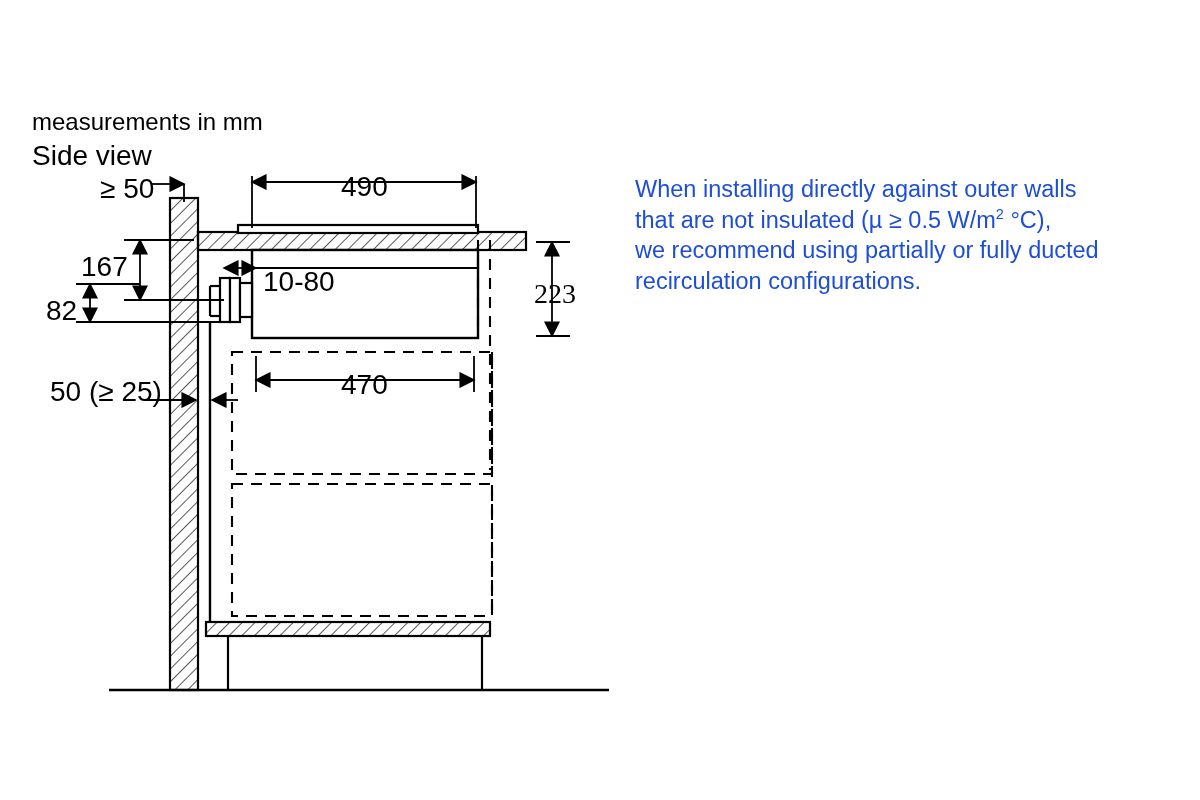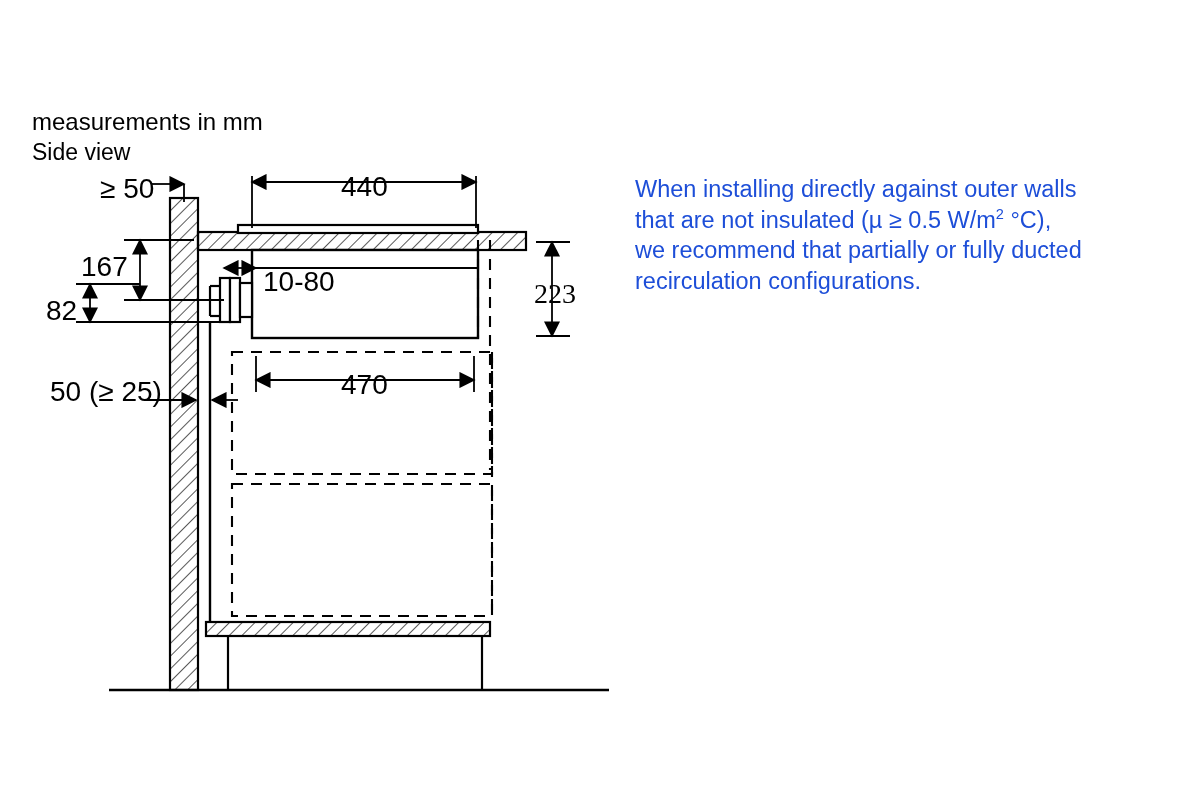--- a/index.html
+++ b/index.html
@@ -23,21 +23,21 @@
     margin-left: 24px;
   }
   .txt {
     position: absolute;
     white-space: pre;
     font-family: "Liberation Sans", sans-serif;
     color: #000;
     line-height: 1.18;
   }
   .hdr1 { font-size: 24px; left: 8px;  top: 108px; }
-  .hdr2 { font-size: 23px; left: 8px;  top: 139px; }
+  .hdr2 { font-size: 28px; left: 8px;  top: 139px; }
 
   .lbl { font-size: 28px; }
 
   #l-ge50   { left: 76px;  top: 172px; }
   #l-490    { left: 317px; top: 170px; }
   #l-167    { left: 57px;  top: 250px; }
   #l-1080   { left: 239px; top: 265px; }
   #l-223    { left: 510px; top: 277px; font-family: Liberation Serif, serif; }
   #l-82     { left: 22px;  top: 294px; }
   #l-50ge25 { left: 26px;  top: 375px; }
@@ -168,28 +168,28 @@
 
     <g stroke="#000" stroke-width="1.8">
       <line x1="232" y1="380" x2="450" y2="380" marker-start="url(#arrL)" marker-end="url(#arrR)"></line>
       <line x1="232" y1="356" x2="232" y2="392"></line>
       <line x1="450" y1="356" x2="450" y2="392"></line>
     </g>
 
   </svg>
 
   <div class="txt lbl" id="l-ge50">≥ 50</div>
-  <div class="txt lbl" id="l-490">440</div>
+  <div class="txt lbl" id="l-490">490</div>
   <div class="txt lbl" id="l-167">167</div>
   <div class="txt lbl" id="l-1080">10-80</div>
   <div class="txt lbl" id="l-223">223</div>
   <div class="txt lbl" id="l-82">82</div>
   <div class="txt lbl" id="l-50ge25">50 (≥ 25)</div>
   <div class="txt lbl" id="l-470">470</div>
 
   <div class="note">
     <span>When installing directly against outer walls</span><br>
     <span>that are not insulated (µ ≥ 0.5 W/m</span><sup>2</sup><span> °C),</span><br>
-    <span>we recommend that partially or fully ducted</span><br>
+    <span>we recommend using partially or fully ducted</span><br>
     <span>recirculation configurations.</span>
   </div>
 
 </div>
 
 </body></html>

